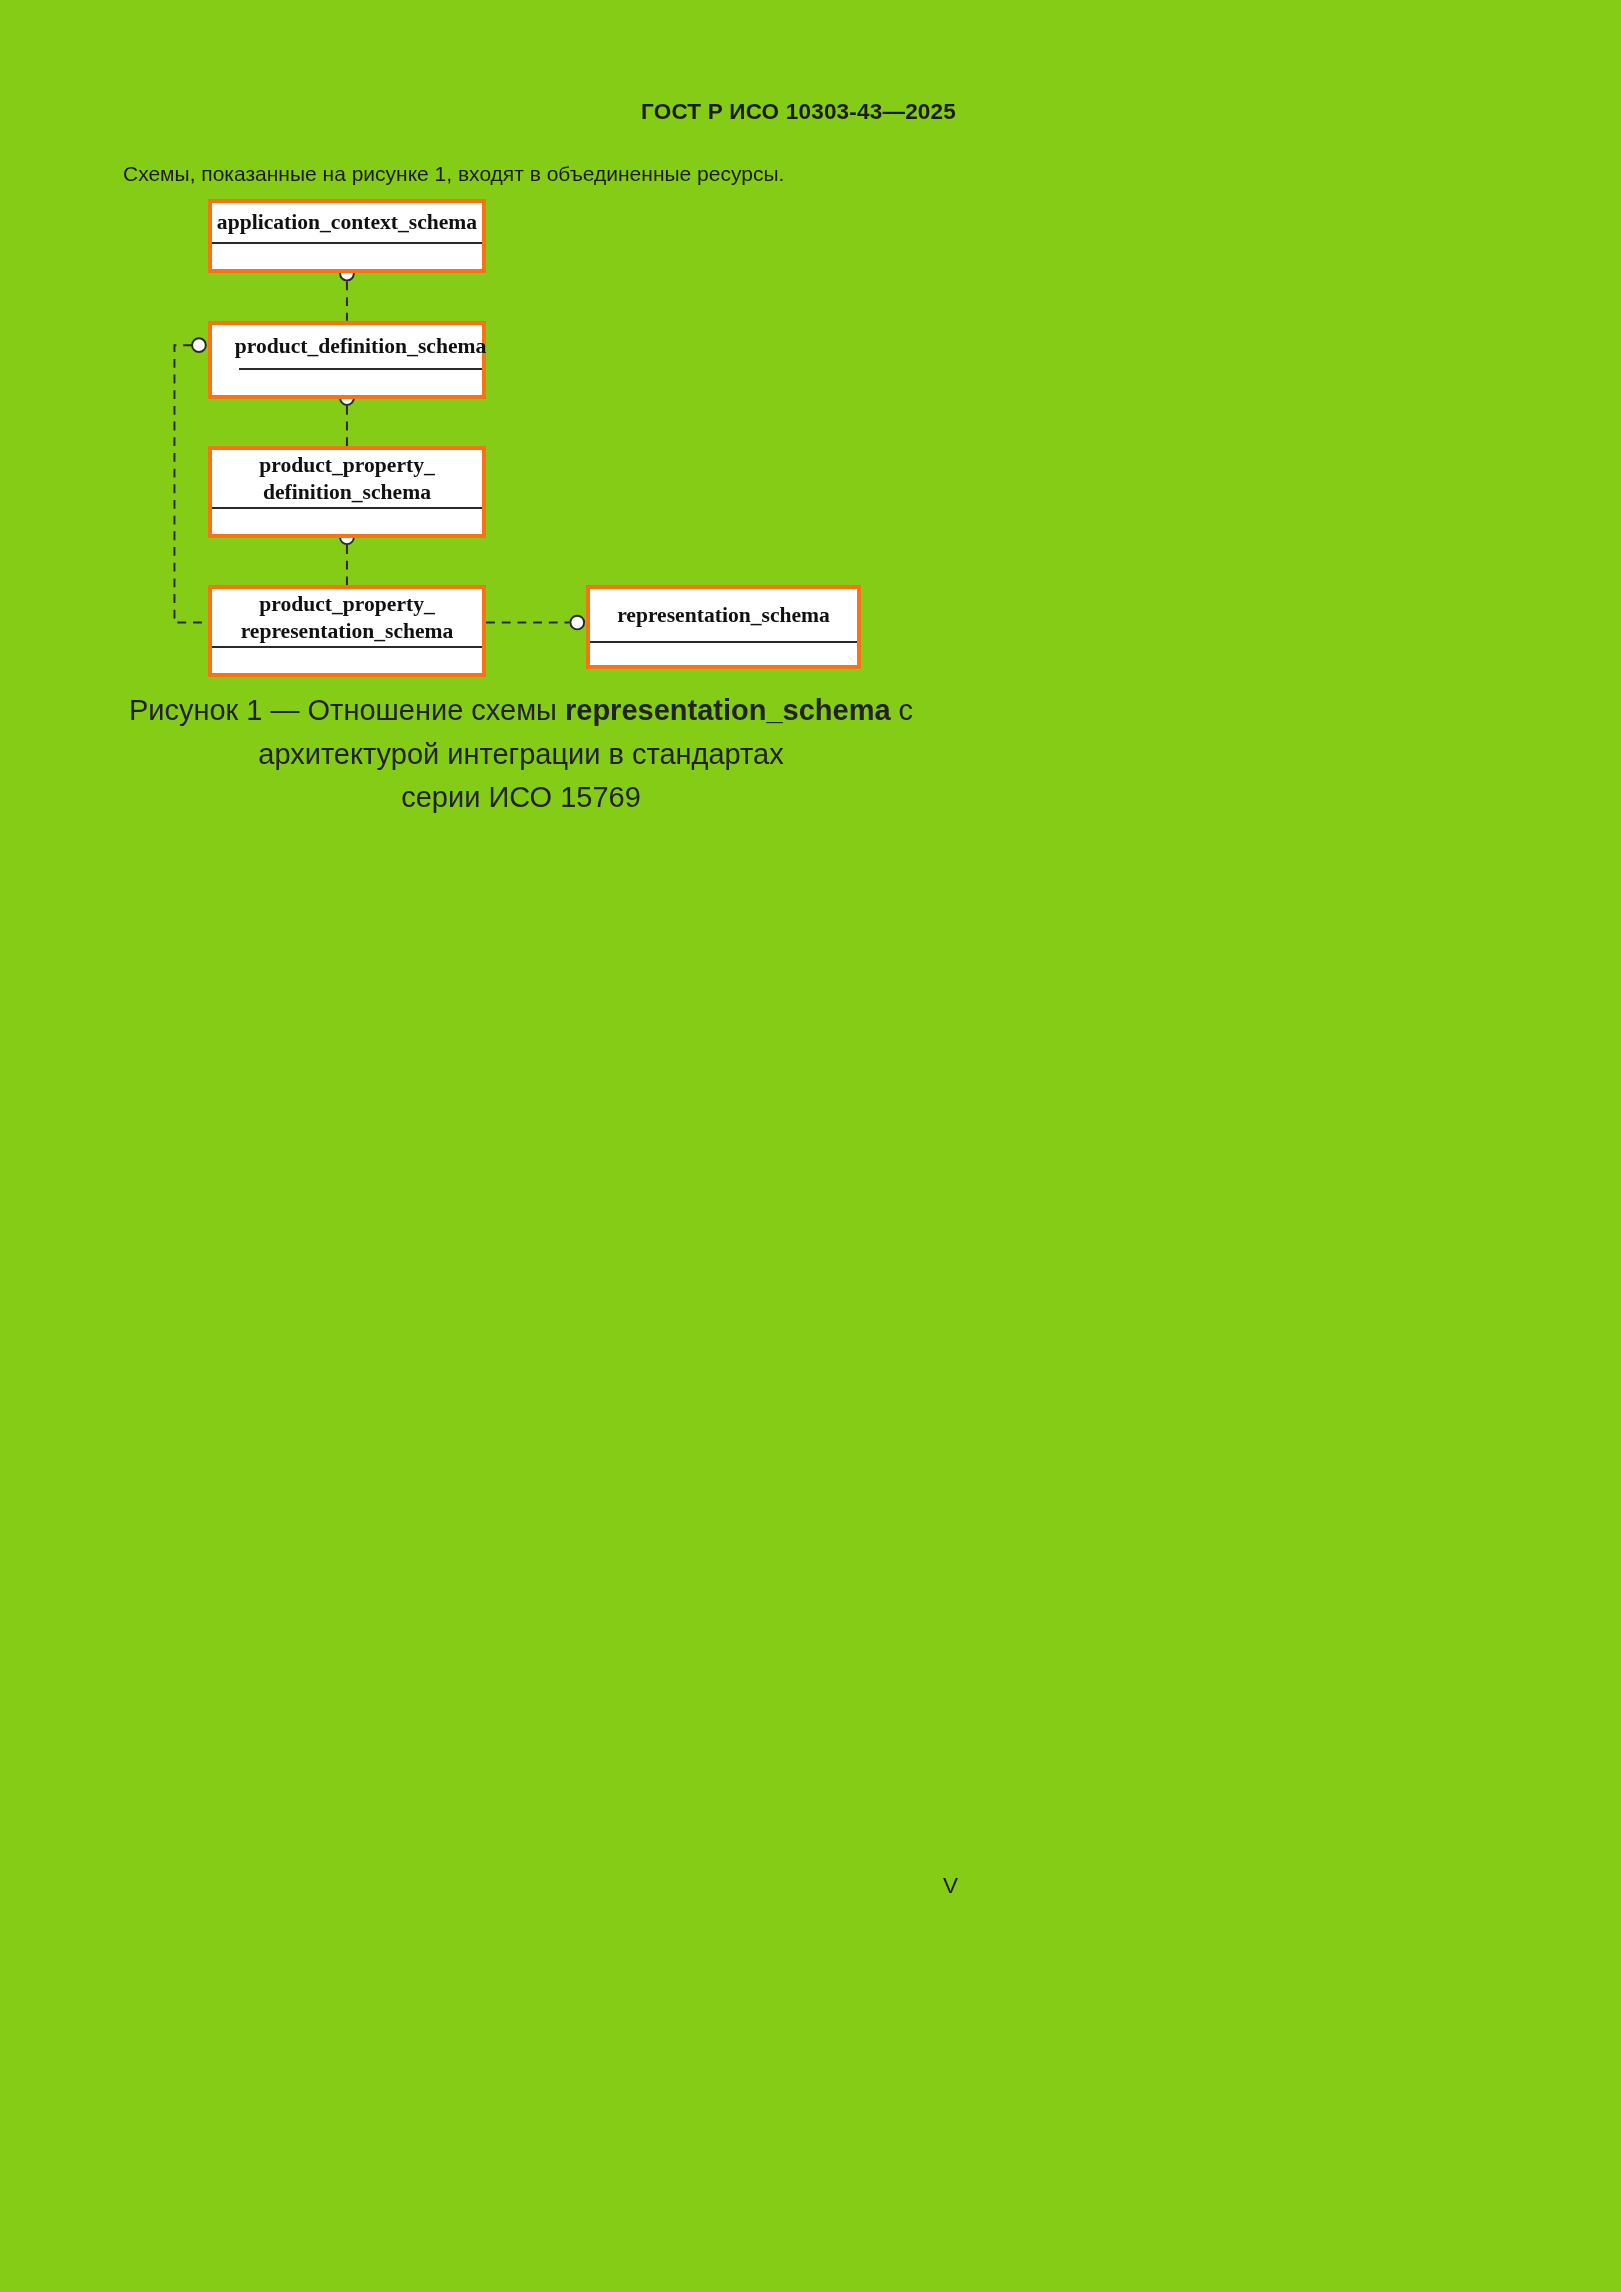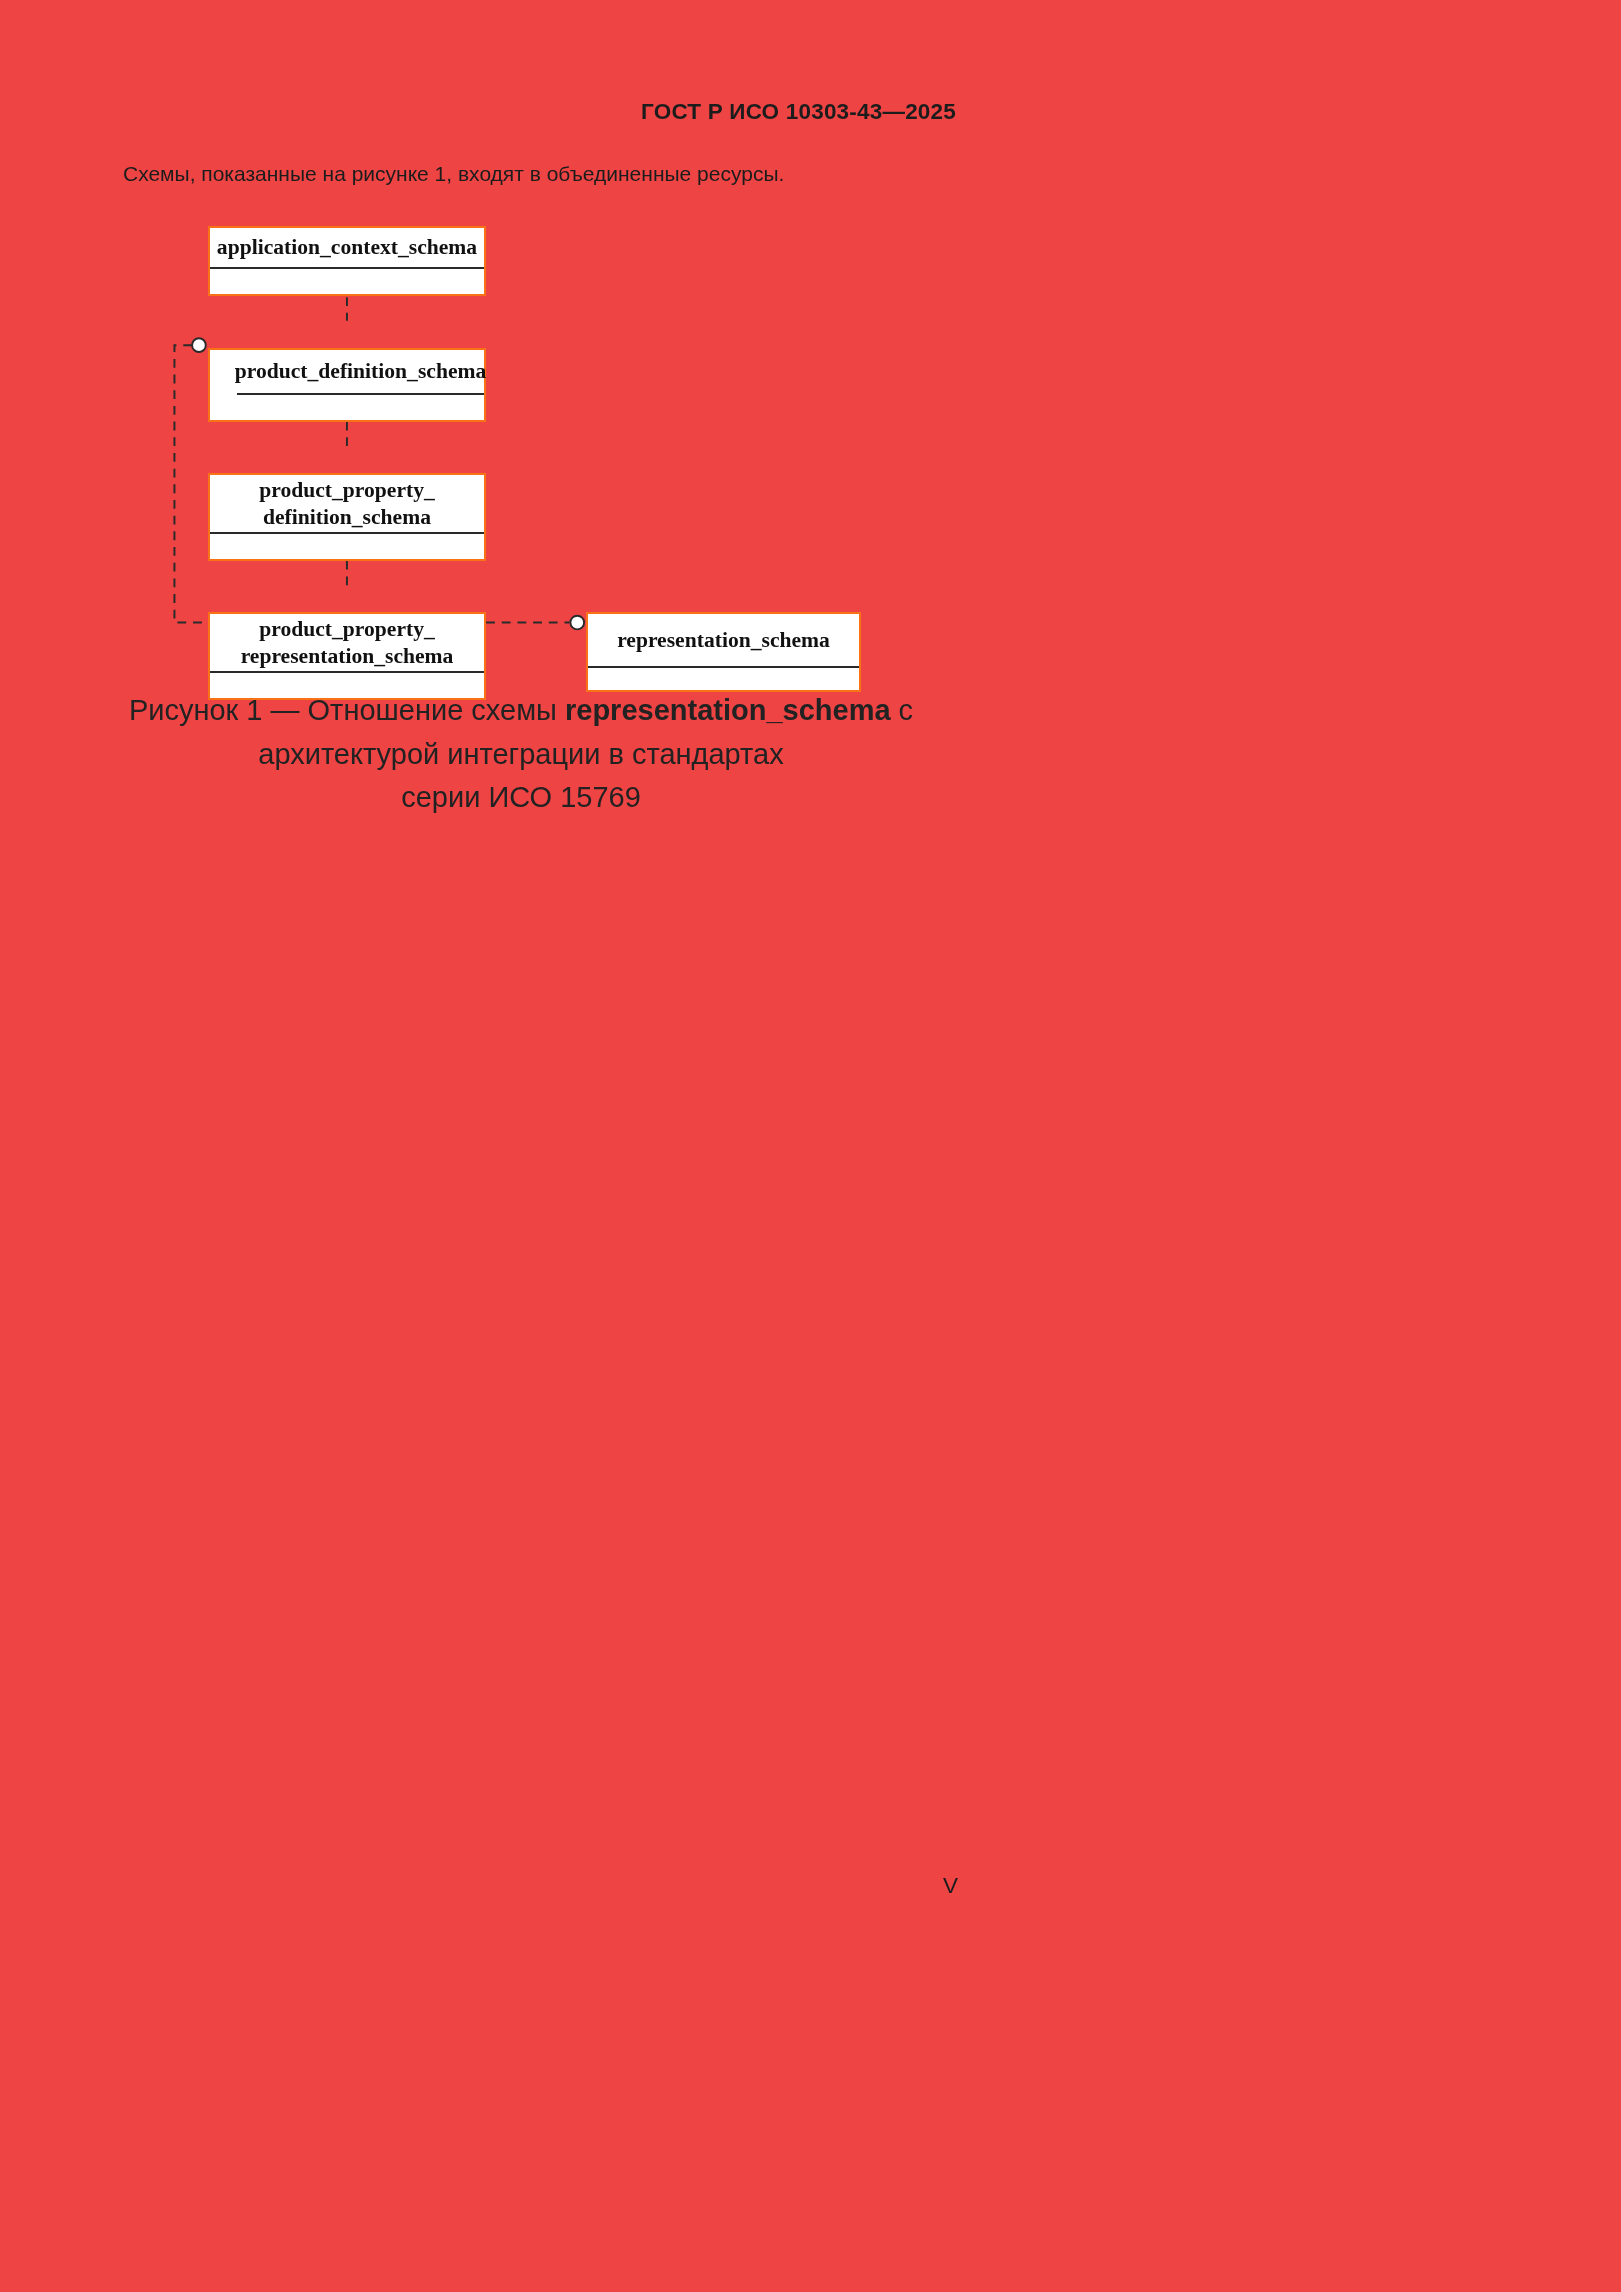--- a/index.html
+++ b/index.html
@@ -1,44 +1,43 @@
 <!DOCTYPE html>
 <html><head>
 <meta charset="utf-8">
 <style>
   * { margin:0; padding:0; box-sizing:border-box; }
   html,body { background:#e9e9e9; }
   .page {
     position:relative;
     width:1621px; height:2293px;
     margin:0 auto;
-    background:#ef4444;
+    background:#84cc16;
     font-family:"Liberation Sans", sans-serif;
     color:#1c1c1c;
     overflow:hidden;
   }
   .doc-header {
     position:absolute; top:99px; left:0; width:956px;
     text-align:right;
     font-size:22.5px; font-weight:bold;
     letter-spacing:0.2px;
   }
   .intro {
     position:absolute; top:162px; left:123px; width:882px;
     font-size:21px;
   }
   .connectors {
     position:absolute; top:0; left:0;
     pointer-events:none;
   }
   .schema-box {
     position:absolute;
-    border:2px solid #f97316;
+    border:4px solid #f97316;
     background:#ffffff;
-    margin-top:27px;
   }
   .schema-name {
     display:flex; flex-direction:column;
     align-items:center; justify-content:center;
     border-bottom:2px solid #2a2a2a;
     font-family:"Liberation Serif", serif;
     font-weight:bold;
     font-size:21.6px;
     line-height:1.25;
     color:#111;

